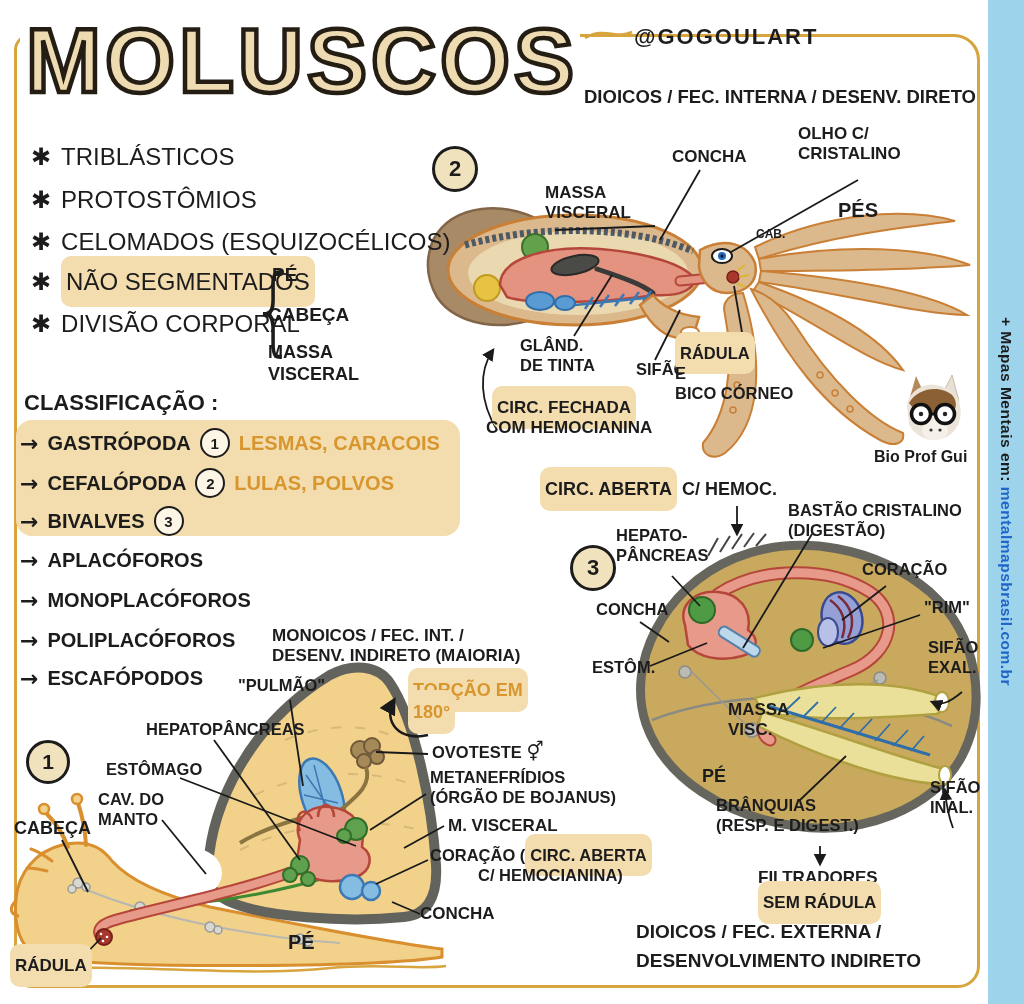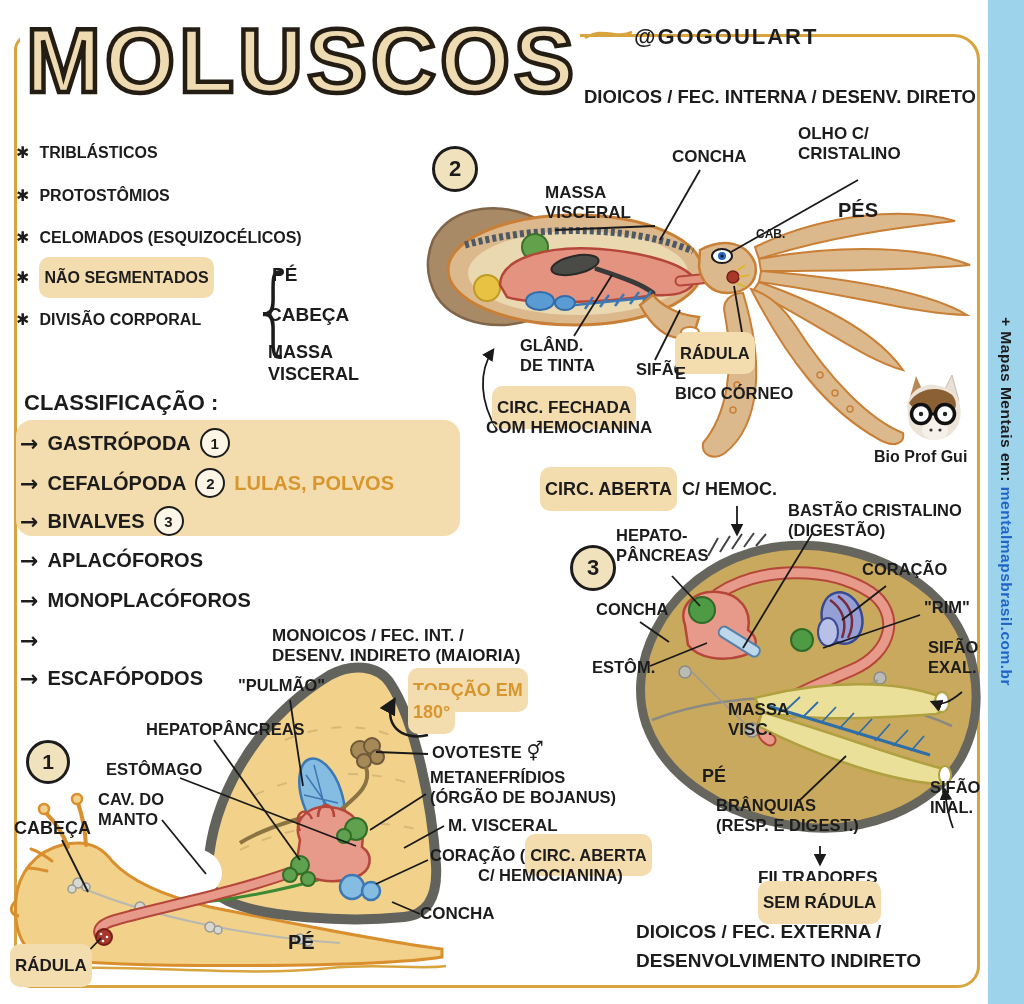--- a/index.html
+++ b/index.html
@@ -11,21 +11,21 @@
   .orange{color:#d8962e;}
   .badge{position:absolute;border:3px solid #1c1c1c;border-radius:50%;background:#f0e2bd;
          display:flex;align-items:center;justify-content:center;font-weight:bold;z-index:6;}
   .frame{position:absolute;left:14px;top:34px;right:44px;bottom:16px;
          border:3px solid #d7a43e;border-radius:16px 26px 22px 18px;z-index:1;}
   .titlebox{position:absolute;left:20px;top:0;width:560px;height:120px;background:#fff;z-index:2;}
   .title{position:absolute;left:26px;top:10px;font-size:90px;font-weight:800;letter-spacing:4px;
          color:#eedbb2;-webkit-text-stroke:4.5px #241d14;z-index:3;}
   .credit{position:absolute;left:602px;top:24px;font-size:22px;font-weight:bold;letter-spacing:2px;z-index:6;margin-left:32px;}
   .topnote{position:absolute;left:584px;top:86px;font-size:18.5px;font-weight:bold;z-index:6;}
-  .trait{position:absolute;left:16px;font-size:16px;font-weight:bold;z-index:6;}
+  .trait{position:absolute;left:31px;font-size:24px;font-weight:normal;z-index:6;}
   .trait .star{font-family:"DejaVu Sans", sans-serif;margin-right:10px;}
   .clsrow{position:absolute;display:flex;align-items:center;gap:9px;font-size:20px;font-weight:bold;z-index:6;}
   .clsrow .arr{font-family:"DejaVu Sans", sans-serif;font-size:22px;}
   .numchip{width:26px;height:26px;border:2.5px solid #1c1c1c;border-radius:50%;background:#fdf6e6;
            display:flex;align-items:center;justify-content:center;font-size:15px;flex:0 0 auto;}
   .clshl{position:absolute;left:16px;top:420px;width:444px;height:116px;background:#f3dcae;
          border-radius:16px;z-index:5;}
   .brace{position:absolute;left:243px;top:254px;font-size:96px;font-weight:200;
          font-family:"DejaVu Sans", sans-serif;transform:scaleX(.75);z-index:6;}
   .strip{position:absolute;left:988px;top:0;width:36px;height:1004px;background:#9ed3ec;z-index:8;
@@ -59,20 +59,21 @@
 <div class="lbl" style="left:268px;top:304px;font-size:19px">CABEÇA</div>
 <div class="lbl" style="left:268px;top:342px;font-size:18px">MASSA
 VISCERAL</div>
 
 <div class="lbl" style="left:24px;top:390px;font-size:22px">CLASSIFICAÇÃO :</div>
 <div class="clshl"></div>
 <div class="clsrow" style="left:20px;top:428px">
   <span class="arr">→</span>
   <span>GASTRÓPODA</span>
   <span class="numchip">1</span>
+  <span class="orange">LESMAS, CARACOIS</span>
 </div>
 <div class="clsrow" style="left:20px;top:468px">
   <span class="arr">→</span>
   <span>CEFALÓPODA</span>
   <span class="numchip">2</span>
   <span class="orange">LULAS, POLVOS</span>
 </div>
 <div class="clsrow" style="left:20px;top:506px">
   <span class="arr">→</span>
   <span>BIVALVES</span>
@@ -81,20 +82,21 @@
 <div class="clsrow" style="left:20px;top:548px">
     <span class="arr">→</span>
     <span>APLACÓFOROS</span>
   </div>
 <div class="clsrow" style="left:20px;top:588px">
     <span class="arr">→</span>
     <span>MONOPLACÓFOROS</span>
   </div>
 <div class="clsrow" style="left:20px;top:628px">
     <span class="arr">→</span>
+    <span>POLIPLACÓFOROS</span>
   </div>
 <div class="clsrow" style="left:20px;top:666px">
     <span class="arr">→</span>
     <span>ESCAFÓPODOS</span>
   </div>
 
 <div class="badge" style="left:432px;top:146px;width:40px;height:40px;font-size:22px">2</div>
 <svg class="diagram" style="left:425px;top:185px" width="560" height="290" viewBox="0 0 560 290">
   <path d="M 8,55 C 28,18 80,15 120,38 L 122,128 C 80,150 30,140 12,112 C 2,95 0,75 8,55 Z" fill="#a98a67" stroke="#816548" stroke-width="2.5"></path>
   <ellipse cx="150" cy="85" rx="127" ry="55" fill="#dbb98d" stroke="#c97f35" stroke-width="3"></ellipse>

